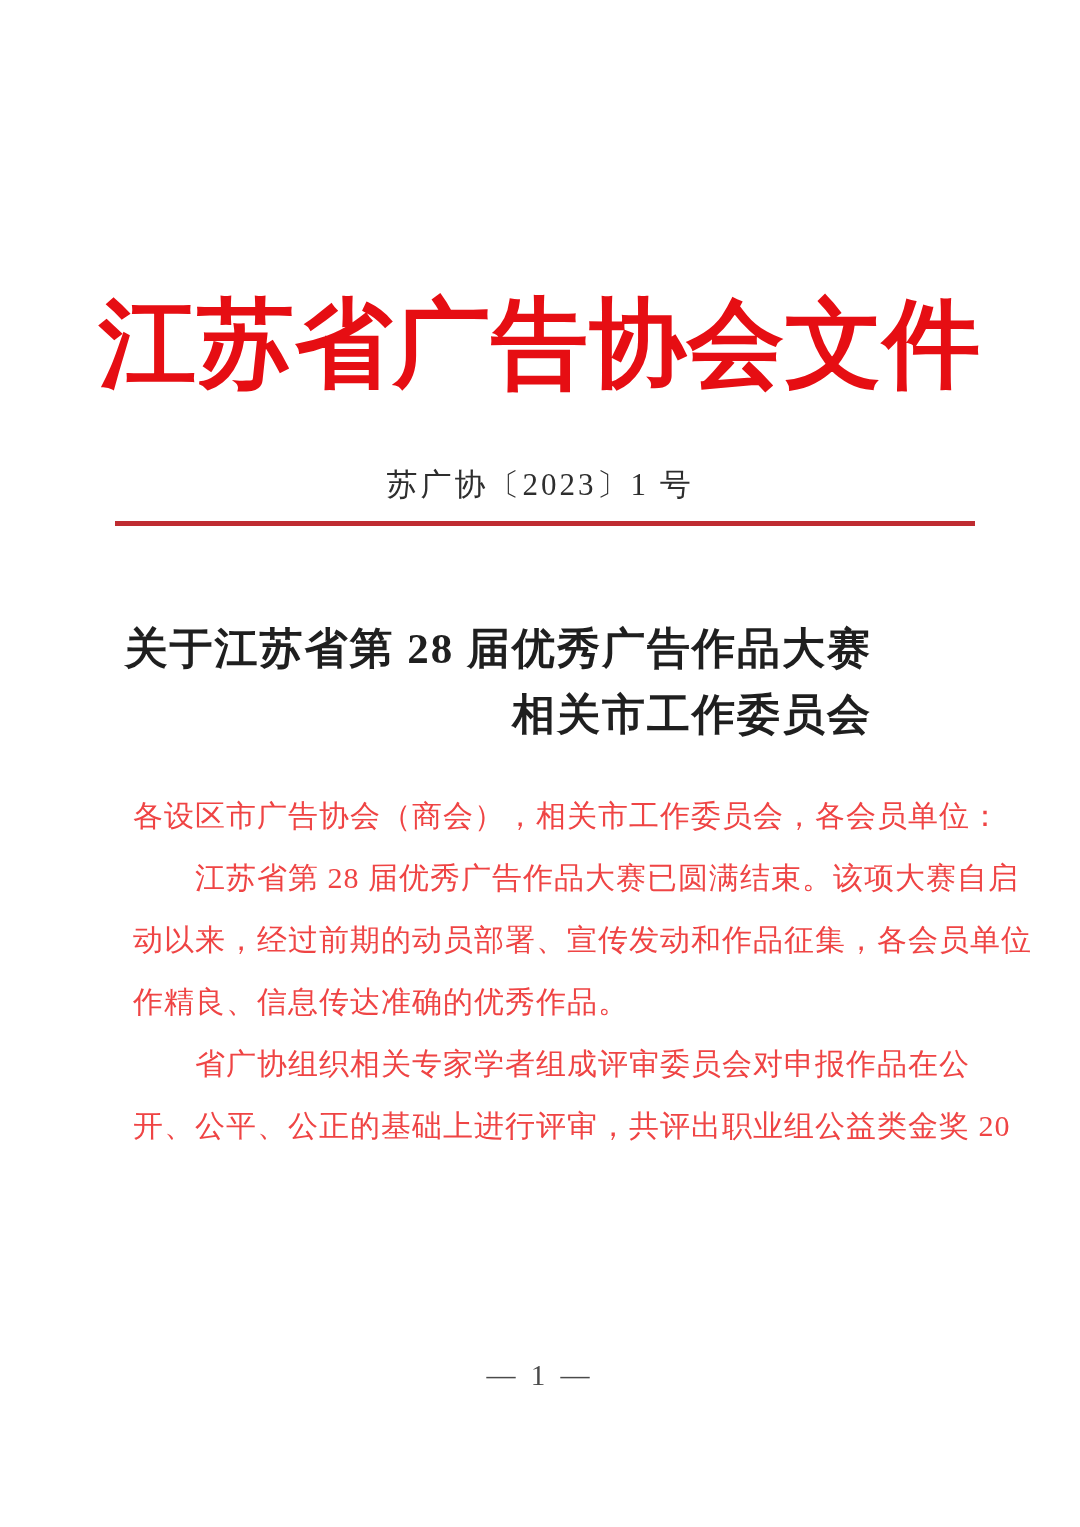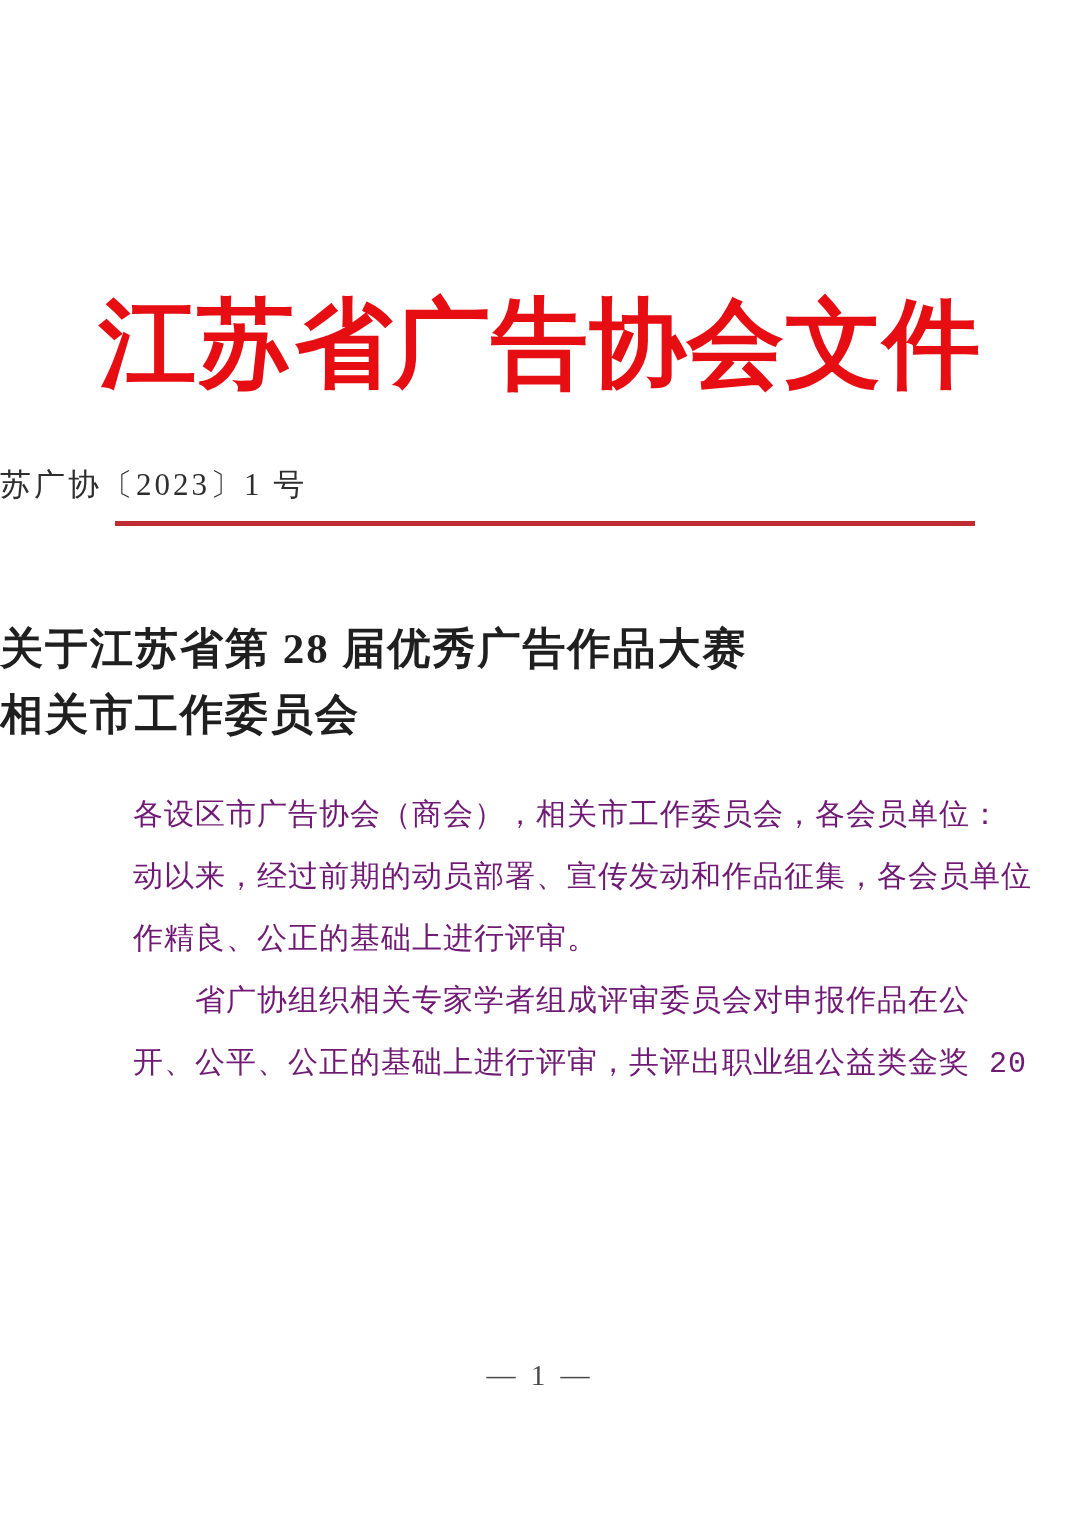--- a/index.html
+++ b/index.html
@@ -29,53 +29,53 @@
     letter-spacing: 1px;
     white-space: nowrap;
   }
   .doc-number {
     position: absolute;
     top: 462px;
     left: 0;
     width: 1080px;
     height: 46px;
     line-height: 46px;
+    text-align: center;
     font-size: 31px;
     color: #2e2e2e;
     letter-spacing: 3px;
     white-space: nowrap;
   }
   .red-rule {
     position: absolute;
     top: 521px;
     left: 115px;
     width: 860px;
     height: 5px;
     background: #bf2c31;
   }
   .doc-title {
     position: absolute;
     top: 616px;
     left: 0;
     width: 872px;
-    text-align: left;
+    text-align: right;
     font-size: 43px;
     font-weight: bold;
     color: #1f1f1f;
     line-height: 66px;
     letter-spacing: 2px;
     white-space: nowrap;
   }
   .body-block {
     position: absolute;
     top: 785px;
     left: 133px;
     width: 814px;
-    color: #701a75;
-    font-family: Liberation Mono, monospace;
+    color: #ef4444;
   }
   .body-line {
     height: 62px;
     line-height: 62px;
     font-size: 30px;
     letter-spacing: 1px;
     white-space: nowrap;
   }
   .page-number {
     position: absolute;
@@ -101,21 +101,22 @@
 
   <div class="red-rule" style="background: rgb(191, 44, 49);"></div>
 
   <div class="doc-title">
     <div>关于江苏省第 28 届优秀广告作品大赛</div>
     <div>相关市工作委员会</div>
   </div>
 
   <div class="body-block">
     <div class="body-line">各设区市广告协会（商会），相关市工作委员会，各会员单位：</div>
+    <div class="body-line">　　江苏省第 28 届优秀广告作品大赛已圆满结束。该项大赛自启</div>
     <div class="body-line">动以来，经过前期的动员部署、宣传发动和作品征集，各会员单位</div>
-    <div class="body-line">作精良、公正的基础上进行评审。</div>
+    <div class="body-line">作精良、信息传达准确的优秀作品。</div>
     <div class="body-line">　　省广协组织相关专家学者组成评审委员会对申报作品在公</div>
     <div class="body-line">开、公平、公正的基础上进行评审，共评出职业组公益类金奖 20</div>
   </div>
 
   <div class="page-number">— 1 —</div>
 
 </div>
 
 </body></html>

